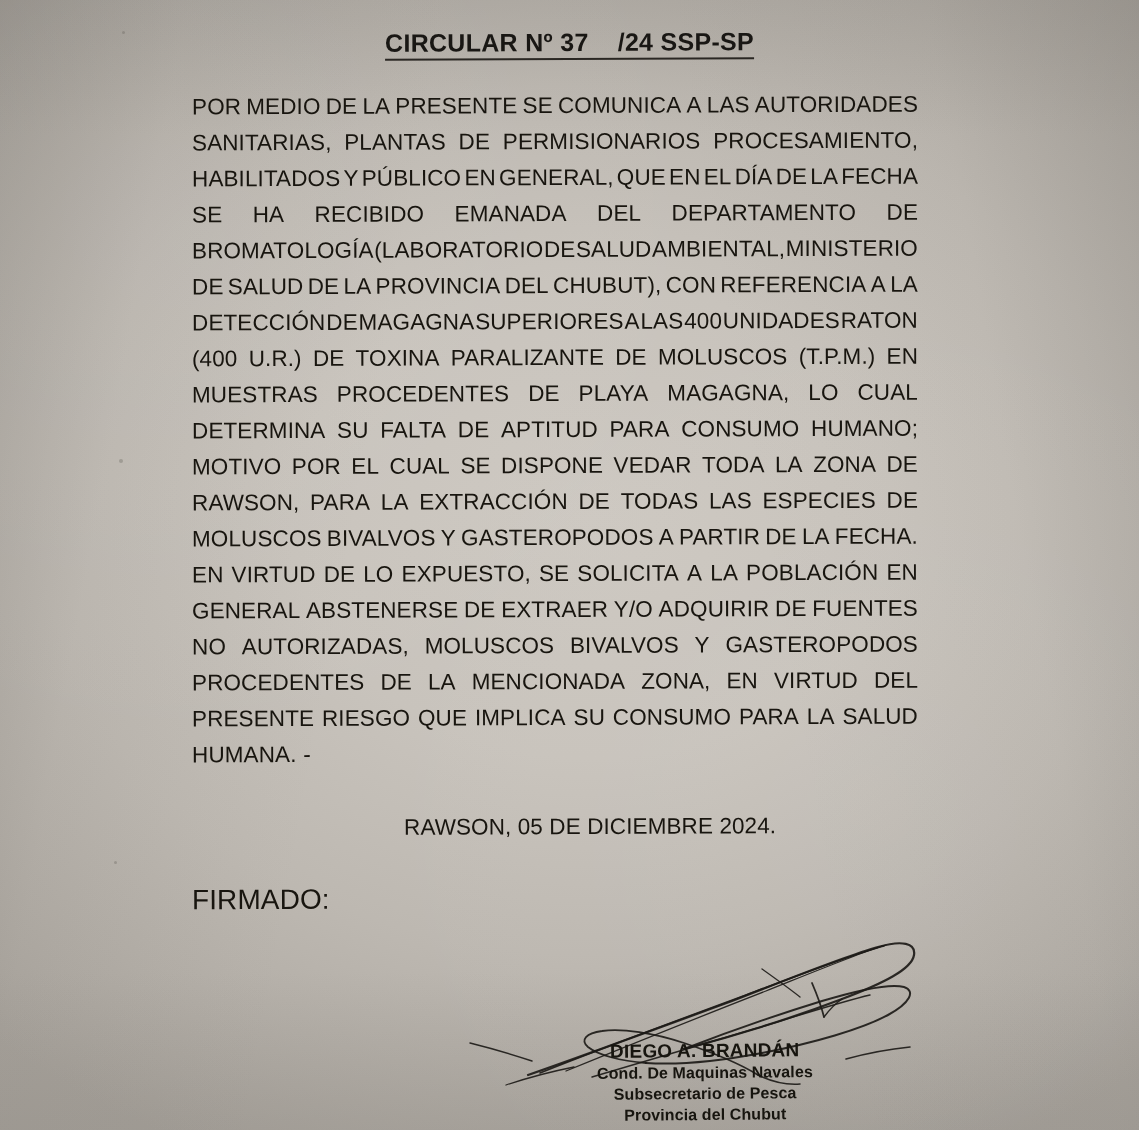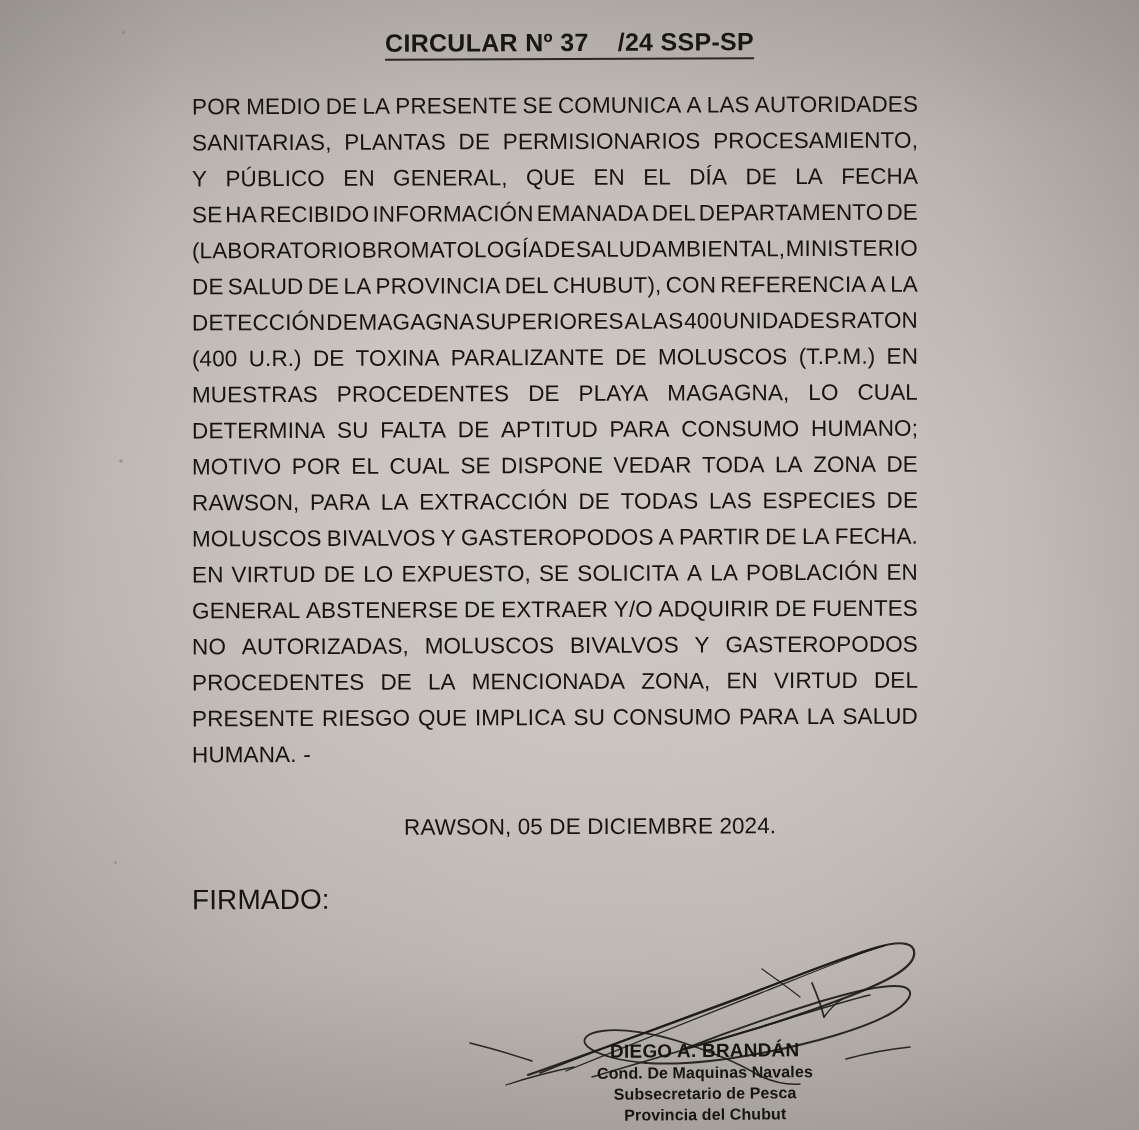--- a/index.html
+++ b/index.html
@@ -196,23 +196,23 @@
 
   <div class="sheet">
 
     <div class="title-wrap">
       <div class="title">CIRCULAR Nº 37    /24 SSP-SP</div>
     </div>
 
     <div class="body">
         <div class="line just"><span class="w">POR</span><span class="w">MEDIO</span><span class="w">DE</span><span class="w">LA</span><span class="w">PRESENTE</span><span class="w">SE</span><span class="w">COMUNICA</span><span class="w">A</span><span class="w">LAS</span><span class="w">AUTORIDADES</span></div>
         <div class="line just"><span class="w">SANITARIAS,</span><span class="w">PLANTAS</span><span class="w">DE</span><span class="w">PERMISIONARIOS</span><span class="w">PROCESAMIENTO,</span></div>
-        <div class="line just"><span class="w">Y</span><span class="w">PÚBLICO</span><span class="w">EN</span><span class="w">GENERAL,</span><span class="w">QUE</span><span class="w">EN</span><span class="w">EL</span><span class="w">DÍA</span><span class="w">DE</span><span class="w">LA</span><span class="w">FECHA</span></div>
-        <div class="line just"><span class="w">SE</span><span class="w">HA</span><span class="w">RECIBIDO</span><span class="w">INFORMACIÓN</span><span class="w">EMANADA</span><span class="w">DEL</span><span class="w">DEPARTAMENTO</span><span class="w">DE</span></div>
-        <div class="line just"><span class="w">(LABORATORIO</span><span class="w">BROMATOLOGÍA</span><span class="w">DE</span><span class="w">SALUD</span><span class="w">AMBIENTAL,</span><span class="w">MINISTERIO</span></div>
+        <div class="line just"><span class="w">HABILITADOS</span><span class="w">Y</span><span class="w">PÚBLICO</span><span class="w">EN</span><span class="w">GENERAL,</span><span class="w">QUE</span><span class="w">EN</span><span class="w">EL</span><span class="w">DÍA</span><span class="w">DE</span><span class="w">LA</span><span class="w">FECHA</span></div>
+        <div class="line just"><span class="w">SE</span><span class="w">HA</span><span class="w">RECIBIDO</span><span class="w">EMANADA</span><span class="w">DEL</span><span class="w">DEPARTAMENTO</span><span class="w">DE</span></div>
+        <div class="line just"><span class="w">BROMATOLOGÍA</span><span class="w">(LABORATORIO</span><span class="w">DE</span><span class="w">SALUD</span><span class="w">AMBIENTAL,</span><span class="w">MINISTERIO</span></div>
         <div class="line just"><span class="w">DE</span><span class="w">SALUD</span><span class="w">DE</span><span class="w">LA</span><span class="w">PROVINCIA</span><span class="w">DEL</span><span class="w">CHUBUT),</span><span class="w">CON</span><span class="w">REFERENCIA</span><span class="w">A</span><span class="w">LA</span></div>
         <div class="line just"><span class="w">DETECCIÓN</span><span class="w">DE</span><span class="w">MAGAGNA</span><span class="w">SUPERIORES</span><span class="w">A</span><span class="w">LAS</span><span class="w">400</span><span class="w">UNIDADES</span><span class="w">RATON</span></div>
         <div class="line just"><span class="w">(400</span><span class="w">U.R.)</span><span class="w">DE</span><span class="w">TOXINA</span><span class="w">PARALIZANTE</span><span class="w">DE</span><span class="w">MOLUSCOS</span><span class="w">(T.P.M.)</span><span class="w">EN</span></div>
         <div class="line just"><span class="w">MUESTRAS</span><span class="w">PROCEDENTES</span><span class="w">DE</span><span class="w">PLAYA</span><span class="w">MAGAGNA,</span><span class="w">LO</span><span class="w">CUAL</span></div>
         <div class="line just"><span class="w">DETERMINA</span><span class="w">SU</span><span class="w">FALTA</span><span class="w">DE</span><span class="w">APTITUD</span><span class="w">PARA</span><span class="w">CONSUMO</span><span class="w">HUMANO;</span></div>
         <div class="line just"><span class="w">MOTIVO</span><span class="w">POR</span><span class="w">EL</span><span class="w">CUAL</span><span class="w">SE</span><span class="w">DISPONE</span><span class="w">VEDAR</span><span class="w">TODA</span><span class="w">LA</span><span class="w">ZONA</span><span class="w">DE</span></div>
         <div class="line just"><span class="w">RAWSON,</span><span class="w">PARA</span><span class="w">LA</span><span class="w">EXTRACCIÓN</span><span class="w">DE</span><span class="w">TODAS</span><span class="w">LAS</span><span class="w">ESPECIES</span><span class="w">DE</span></div>
         <div class="line just"><span class="w">MOLUSCOS</span><span class="w">BIVALVOS</span><span class="w">Y</span><span class="w">GASTEROPODOS</span><span class="w">A</span><span class="w">PARTIR</span><span class="w">DE</span><span class="w">LA</span><span class="w">FECHA.</span></div>
         <div class="line just"><span class="w">EN</span><span class="w">VIRTUD</span><span class="w">DE</span><span class="w">LO</span><span class="w">EXPUESTO,</span><span class="w">SE</span><span class="w">SOLICITA</span><span class="w">A</span><span class="w">LA</span><span class="w">POBLACIÓN</span><span class="w">EN</span></div>
         <div class="line just"><span class="w">GENERAL</span><span class="w">ABSTENERSE</span><span class="w">DE</span><span class="w">EXTRAER</span><span class="w">Y/O</span><span class="w">ADQUIRIR</span><span class="w">DE</span><span class="w">FUENTES</span></div>

